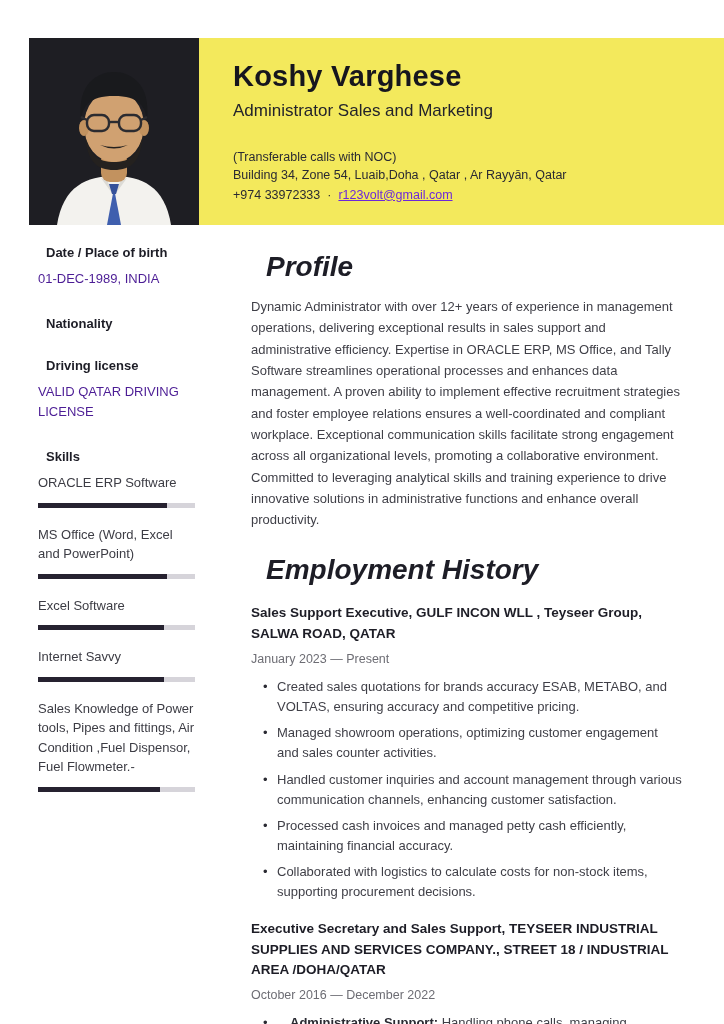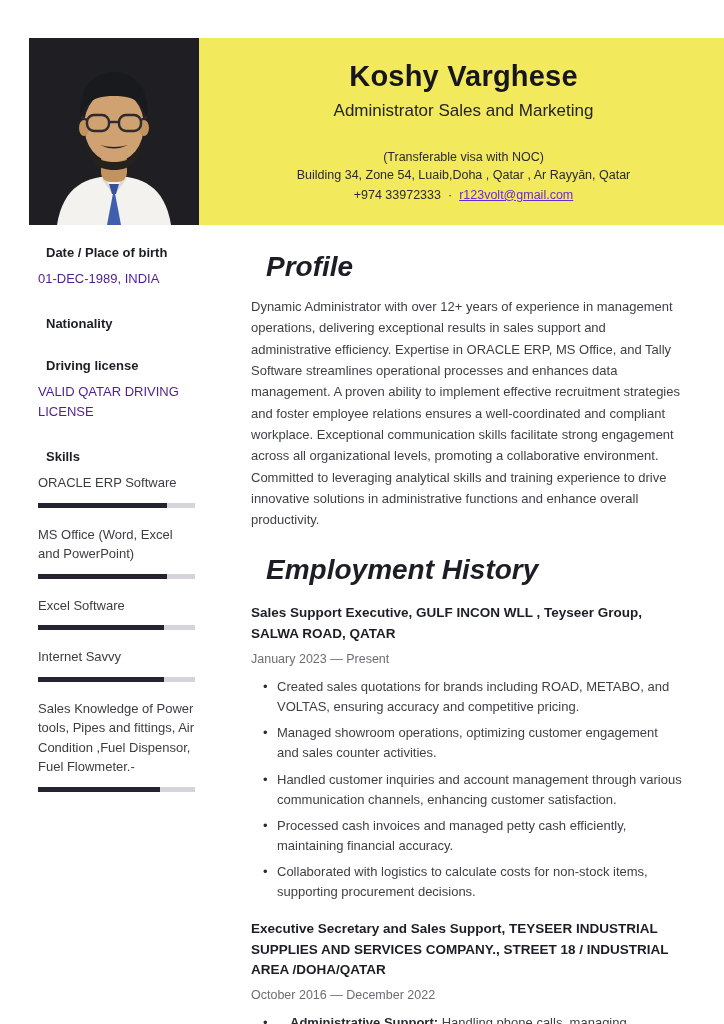--- a/index.html
+++ b/index.html
@@ -11,21 +11,21 @@
     --bar_track:#d6d4da;
   }
   *{box-sizing:border-box;margin:0;padding:0;}
   html,body{background:#ffffff;}
   body{font-family:"Liberation Sans","DejaVu Sans",sans-serif;color:var(--body);}
   .page{
     width:724px;height:1024px;background:#fff;position:relative;overflow:hidden;
     outline:1px solid #ececec;
   }
   
-  .header{display:flex;margin:38px 0 0 29px;text-align:center;}
+  .header{display:flex;margin:38px 0 0 29px;}
   .photo{width:170px;height:187px;flex:none;background:#15151a;}
   .photo svg{display:block;width:170px;height:187px;}
   .header-main{flex:1;background:var(--accent);padding:22px 30px 0 34px;}
   .header-main h1{
     font-size:29px;font-weight:700;color:#16161e;letter-spacing:.2px;line-height:1.15;
   }
   .job-title{font-size:17px;color:#23232b;margin-top:8px;}
   .contact{margin-top:27px;font-size:12.5px;line-height:1.45;color:#2a2a32;}
   .contact-line{margin-top:1px;}
   .dot{margin:0 7px;}
@@ -97,21 +97,21 @@
           <path d="M80 84 L90 84"></path>
           <path d="M58 82 L52 79"></path>
           <path d="M112 82 L118 79"></path>
         </g>
       </svg>
     </div>
     <div class="header-main">
       <h1>Koshy Varghese</h1>
       <div class="job-title">Administrator Sales and Marketing</div>
       <div class="contact">
-        <div>(Transferable visa with NOC)</div>
+        <div>(Transferable calls with NOC)</div>
         <div>Building 34, Zone 54, Luaib,Doha , Qatar , Ar Rayyān, Qatar</div>
         <div class="contact-line">
           <span>+974 33972333</span><span class="dot">·</span><a class="email">r123volt@gmail.com</a>
         </div>
       </div>
     </div>
   </header>
 
   <div class="columns">
 
@@ -166,21 +166,21 @@
     <main class="main">
       <h2>Profile</h2>
       <p class="profile-text">Dynamic Administrator with over 12+ years of experience in management operations, delivering exceptional results in sales support and administrative efficiency. Expertise in ORACLE ERP, MS Office, and Tally Software streamlines operational processes and enhances data management. A proven ability to implement effective recruitment strategies and foster employee relations ensures a well-coordinated and compliant workplace. Exceptional communication skills facilitate strong engagement across all organizational levels, promoting a collaborative environment. Committed to leveraging analytical skills and training experience to drive innovative solutions in administrative functions and enhance overall productivity.</p>
 
       <h2 class="employment">Employment History</h2>
 
       <div class="job">
         <h3>Sales Support Executive, GULF INCON WLL , Teyseer Group, SALWA ROAD, QATAR</h3>
         <div class="period">January 2023 — Present</div>
         <ul class="bullets">
-          <li>Created sales quotations for brands including ROAD, METABO, and VOLTAS, ensuring accuracy and competitive pricing.</li>
+          <li>Created sales quotations for brands accuracy ESAB, METABO, and VOLTAS, ensuring accuracy and competitive pricing.</li>
           <li>Managed showroom operations, optimizing customer engagement and sales counter activities.</li>
           <li>Handled customer inquiries and account management through various communication channels, enhancing customer satisfaction.</li>
           <li>Processed cash invoices and managed petty cash efficiently, maintaining financial accuracy.</li>
           <li>Collaborated with logistics to calculate costs for non-stock items, supporting procurement decisions.</li>
         </ul>
       </div>
 
       <div class="job">
         <h3>Executive Secretary and Sales Support, TEYSEER INDUSTRIAL SUPPLIES AND SERVICES COMPANY., STREET 18 / INDUSTRIAL AREA /DOHA/QATAR</h3>
         <div class="period">October 2016 — December 2022</div>

